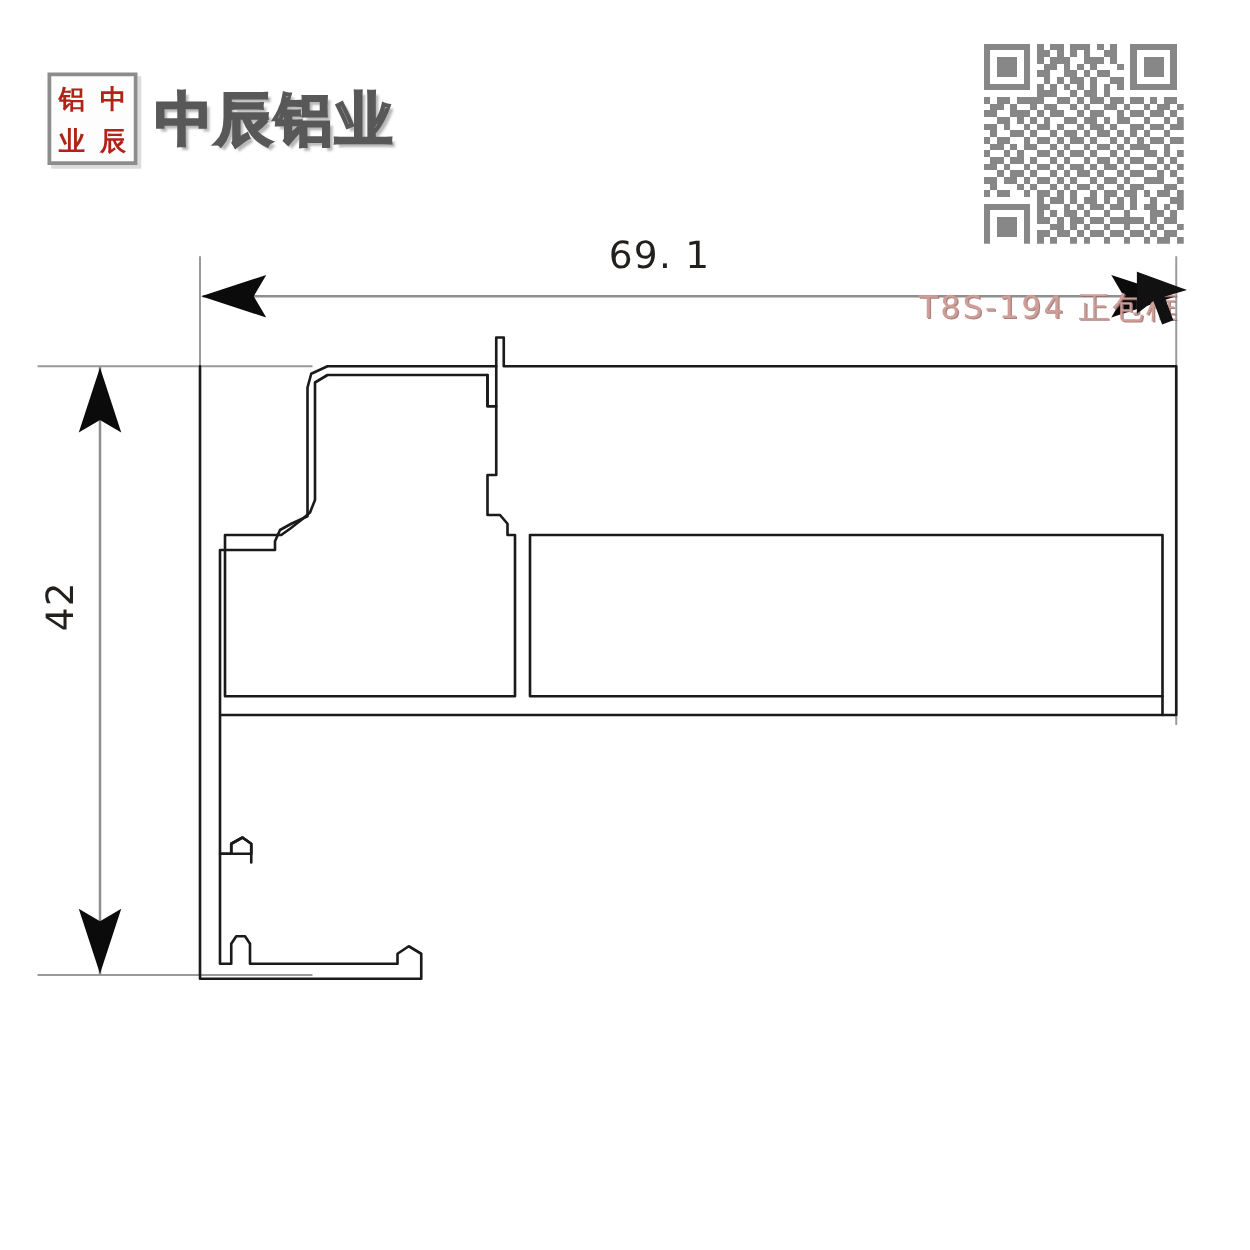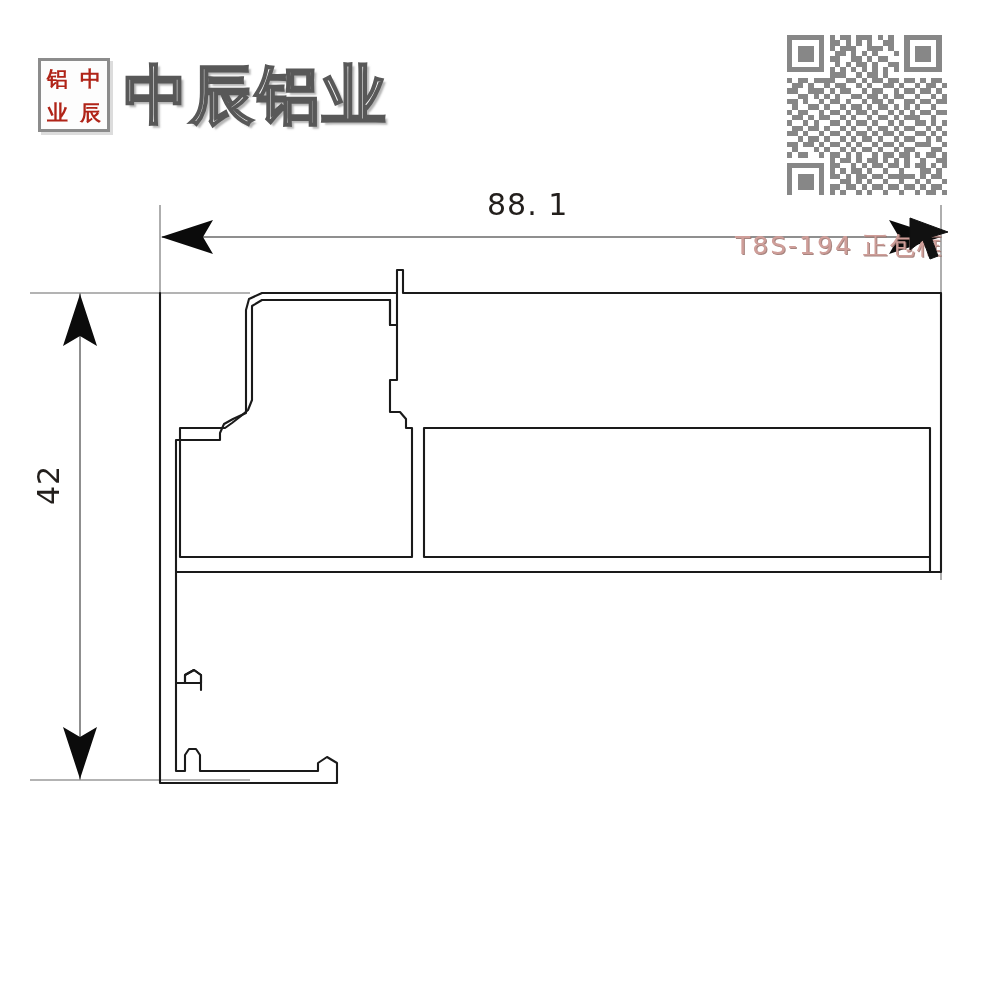--- a/index.html
+++ b/index.html
@@ -45,21 +45,21 @@
   #seal span {
     color: #b02418;
     font-family: "DejaVu Serif", serif;
     font-size: 21px;
     font-weight: 700;
     line-height: 1;
   }
   #brand-name {
     color: #f7f7f7;
     font-family: "DejaVu Sans", sans-serif;
-    font-size: 64px;
+    font-size: 46px;
     font-weight: 700;
     letter-spacing: 2px;
     line-height: 1;
     -webkit-text-stroke: 2px #585858;
     text-shadow: 3px 3px 2px rgba(120,120,120,0.55);
     white-space: nowrap;
   }
 
   
   #qr {
@@ -738,21 +738,21 @@
                L185,675
                L194,670
                L201,675
                L201,690"></path>
 
       <path d="M930,557
                L930,572"></path>
     </g>
   </svg>
 
-  <div class="dim-text" id="dim-width-text">88. 1</div>
+  <div class="dim-text" id="dim-width-text">69. 1</div>
 
   <div class="dim-text" id="dim-height-text">42</div>
 
   <div id="part-label">T8S-194 正包框</div>
 
   <svg id="cursor" viewBox="0 0 46 46">
     <path d="M2,2 L40,16 L23,21 L30,40 L22,43 L15,24 L2,34 Z" fill="#111111" stroke="#111111" stroke-width="1"></path>
   </svg>
 
 </div>

